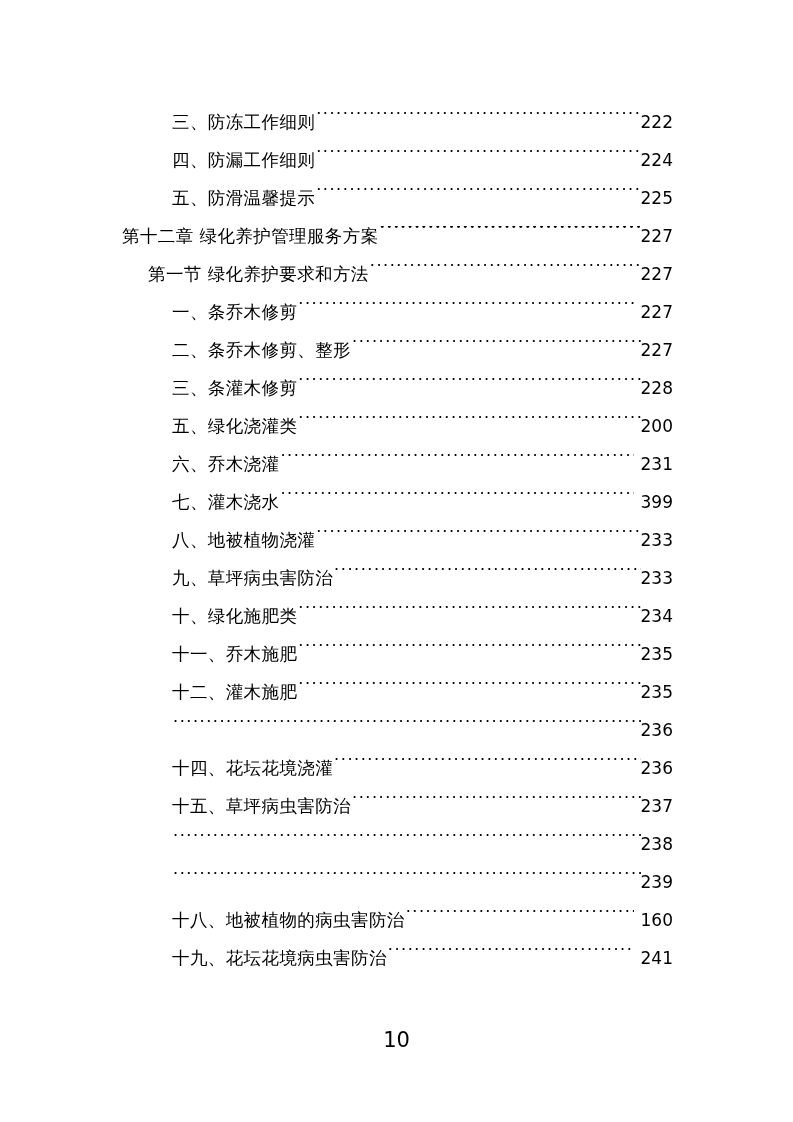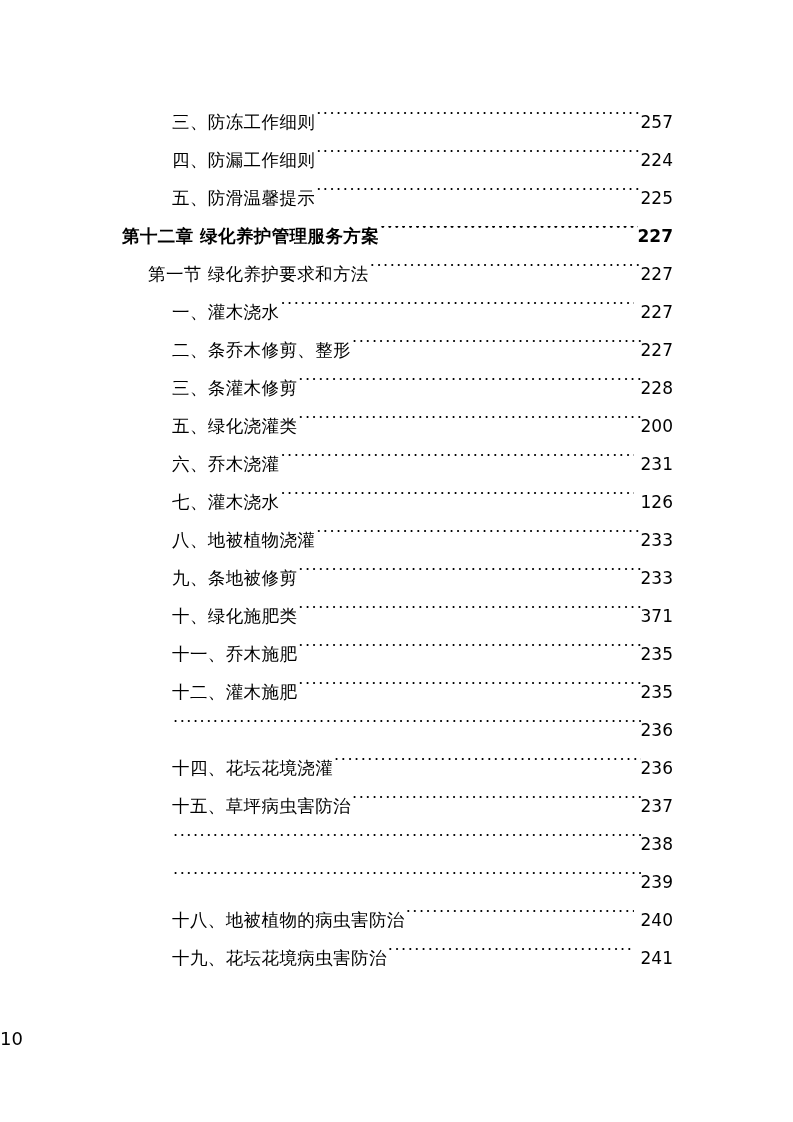--- a/index.html
+++ b/index.html
@@ -81,54 +81,54 @@
   }
 
   
   .lvl-chapter  { padding-left: 0px;  }
   .lvl-section  { padding-left: 26px; }
   .lvl-item     { padding-left: 50px; }
 
   
   .toc-row.bold .toc-label,
   .toc-row.bold .toc-page-no {
-    font-weight: bold;
+    font-weight: normal;
   }
   .toc-row.bold .toc-dots::before {
     font-weight: bold;
     letter-spacing: 1.35px;
   }
 
   
   .toc-row.gap .toc-page-no {
     padding-left: 7px;
   }
 
   
   .page-footer {
     position: absolute;
     left: 0;
     top: 1028px;
     width: 793px;
-    text-align: left;
-    font-size: 18px;
+    text-align: center;
+    font-size: 21px;
     font-family: "DejaVu Sans", "Liberation Sans", sans-serif;
     color: #000000;
   }
 </style>
 </head>
 <body>
 
 <div id="toc-page">
 
   <div class="toc-list">
       <div class="toc-row lvl-item">
         <span class="toc-label">三、防冻工作细则</span>
         <span class="toc-dots"></span>
-        <span class="toc-page-no">257</span>
+        <span class="toc-page-no">222</span>
       </div>
       <div class="toc-row lvl-item">
         <span class="toc-label">四、防漏工作细则</span>
         <span class="toc-dots"></span>
         <span class="toc-page-no">224</span>
       </div>
       <div class="toc-row lvl-item">
         <span class="toc-label">五、防滑温馨提示</span>
         <span class="toc-dots"></span>
         <span class="toc-page-no">225</span>
@@ -137,21 +137,21 @@
         <span class="toc-label">第十二章  绿化养护管理服务方案</span>
         <span class="toc-dots"></span>
         <span class="toc-page-no">227</span>
       </div>
       <div class="toc-row lvl-section">
         <span class="toc-label">第一节  绿化养护要求和方法</span>
         <span class="toc-dots"></span>
         <span class="toc-page-no">227</span>
       </div>
       <div class="toc-row lvl-item gap">
-        <span class="toc-label">一、灌木浇水</span>
+        <span class="toc-label">一、条乔木修剪</span>
         <span class="toc-dots"></span>
         <span class="toc-page-no">227</span>
       </div>
       <div class="toc-row lvl-item">
         <span class="toc-label">二、条乔木修剪、整形</span>
         <span class="toc-dots"></span>
         <span class="toc-page-no">227</span>
       </div>
       <div class="toc-row lvl-item">
         <span class="toc-label">三、条灌木修剪</span>
@@ -164,36 +164,36 @@
         <span class="toc-page-no">200</span>
       </div>
       <div class="toc-row lvl-item gap">
         <span class="toc-label">六、乔木浇灌</span>
         <span class="toc-dots"></span>
         <span class="toc-page-no">231</span>
       </div>
       <div class="toc-row lvl-item gap">
         <span class="toc-label">七、灌木浇水</span>
         <span class="toc-dots"></span>
-        <span class="toc-page-no">126</span>
+        <span class="toc-page-no">399</span>
       </div>
       <div class="toc-row lvl-item">
         <span class="toc-label">八、地被植物浇灌</span>
         <span class="toc-dots"></span>
         <span class="toc-page-no">233</span>
       </div>
       <div class="toc-row lvl-item">
-        <span class="toc-label">九、条地被修剪</span>
+        <span class="toc-label">九、草坪病虫害防治</span>
         <span class="toc-dots"></span>
         <span class="toc-page-no">233</span>
       </div>
       <div class="toc-row lvl-item">
         <span class="toc-label">十、绿化施肥类</span>
         <span class="toc-dots"></span>
-        <span class="toc-page-no">371</span>
+        <span class="toc-page-no">234</span>
       </div>
       <div class="toc-row lvl-item">
         <span class="toc-label">十一、乔木施肥</span>
         <span class="toc-dots"></span>
         <span class="toc-page-no">235</span>
       </div>
       <div class="toc-row lvl-item">
         <span class="toc-label">十二、灌木施肥</span>
         <span class="toc-dots"></span>
         <span class="toc-page-no">235</span>
@@ -216,21 +216,21 @@
         <span class="toc-dots"></span>
         <span class="toc-page-no">238</span>
       </div>
       <div class="toc-row lvl-item">
         <span class="toc-dots"></span>
         <span class="toc-page-no">239</span>
       </div>
       <div class="toc-row lvl-item gap">
         <span class="toc-label">十八、地被植物的病虫害防治</span>
         <span class="toc-dots"></span>
-        <span class="toc-page-no">240</span>
+        <span class="toc-page-no">160</span>
       </div>
       <div class="toc-row lvl-item gap">
         <span class="toc-label">十九、花坛花境病虫害防治</span>
         <span class="toc-dots"></span>
         <span class="toc-page-no">241</span>
       </div>
     </div>
 
   <div class="page-footer">10</div>
 

